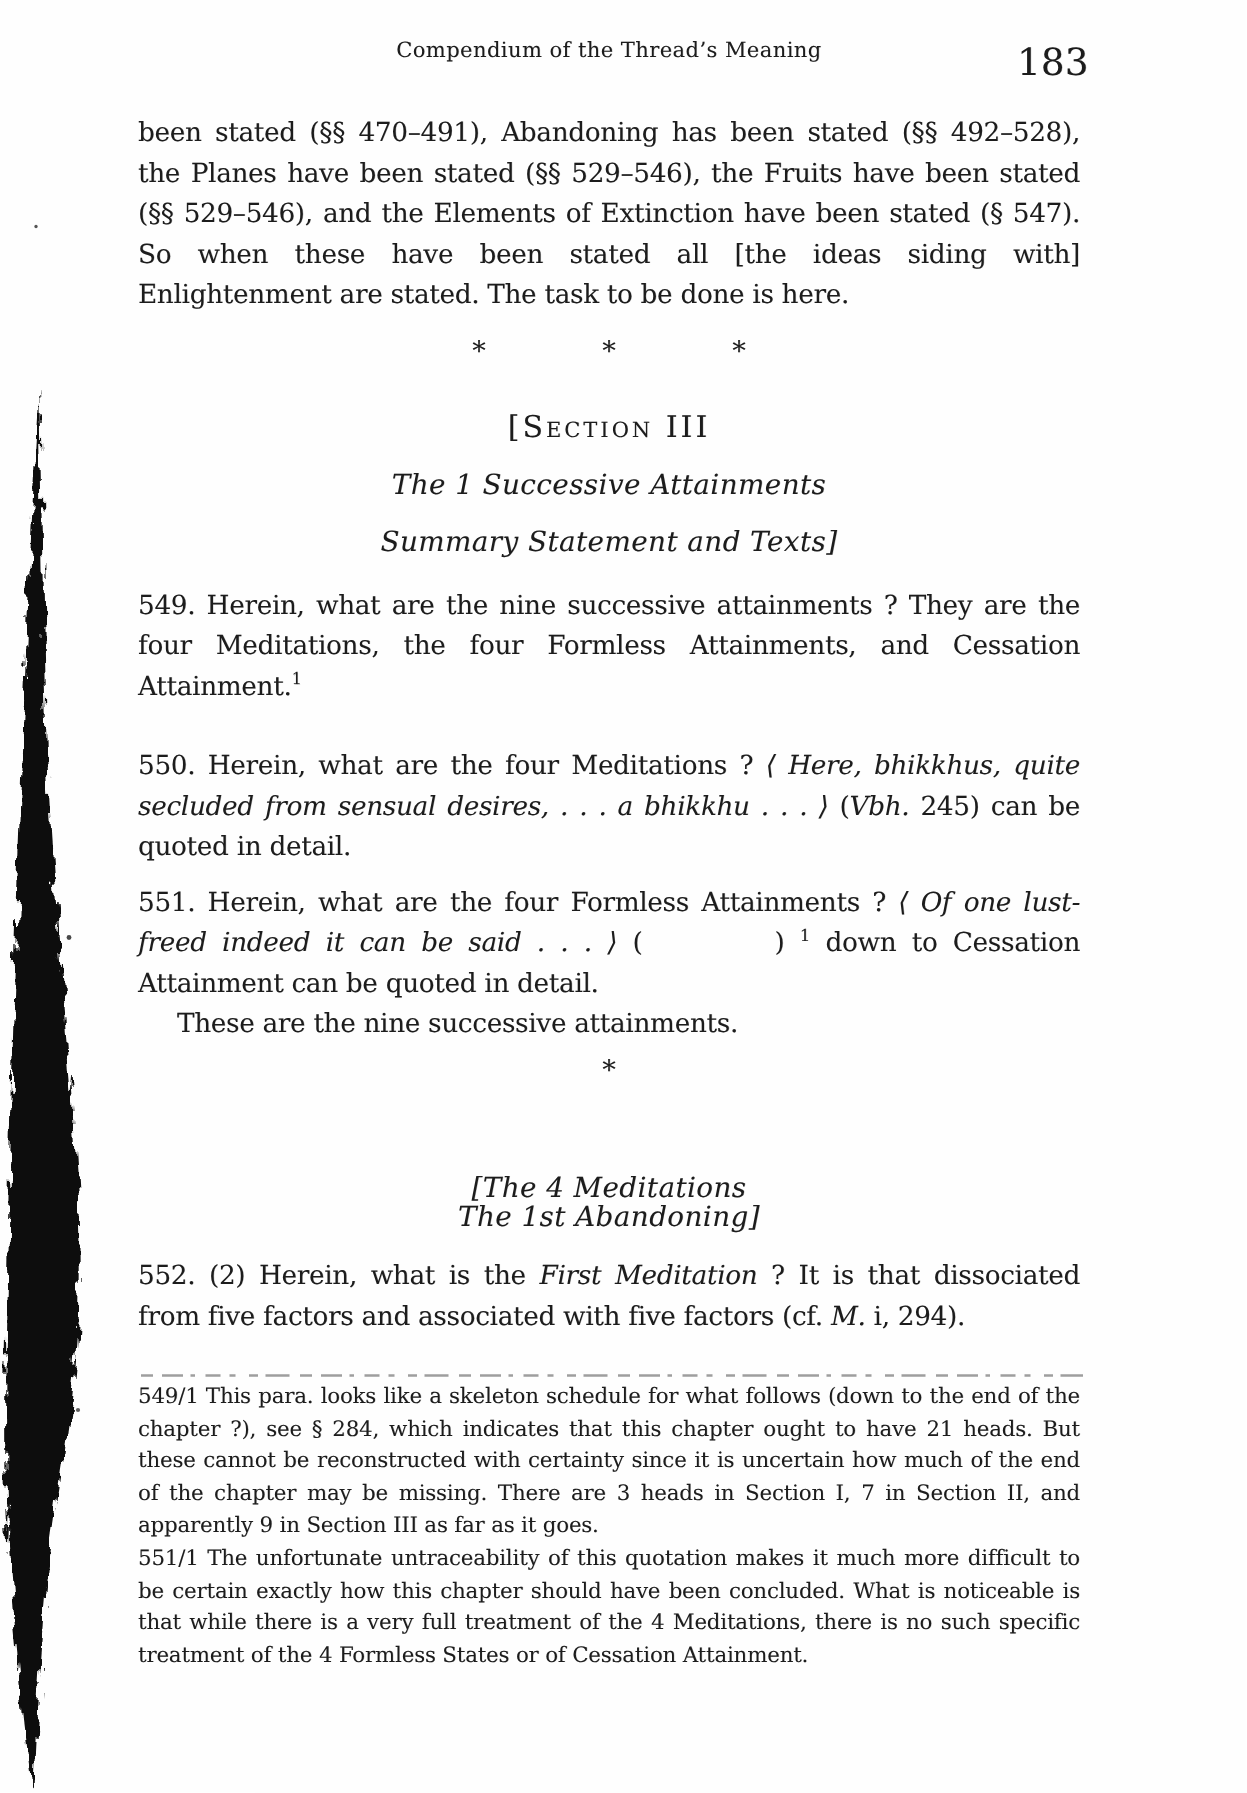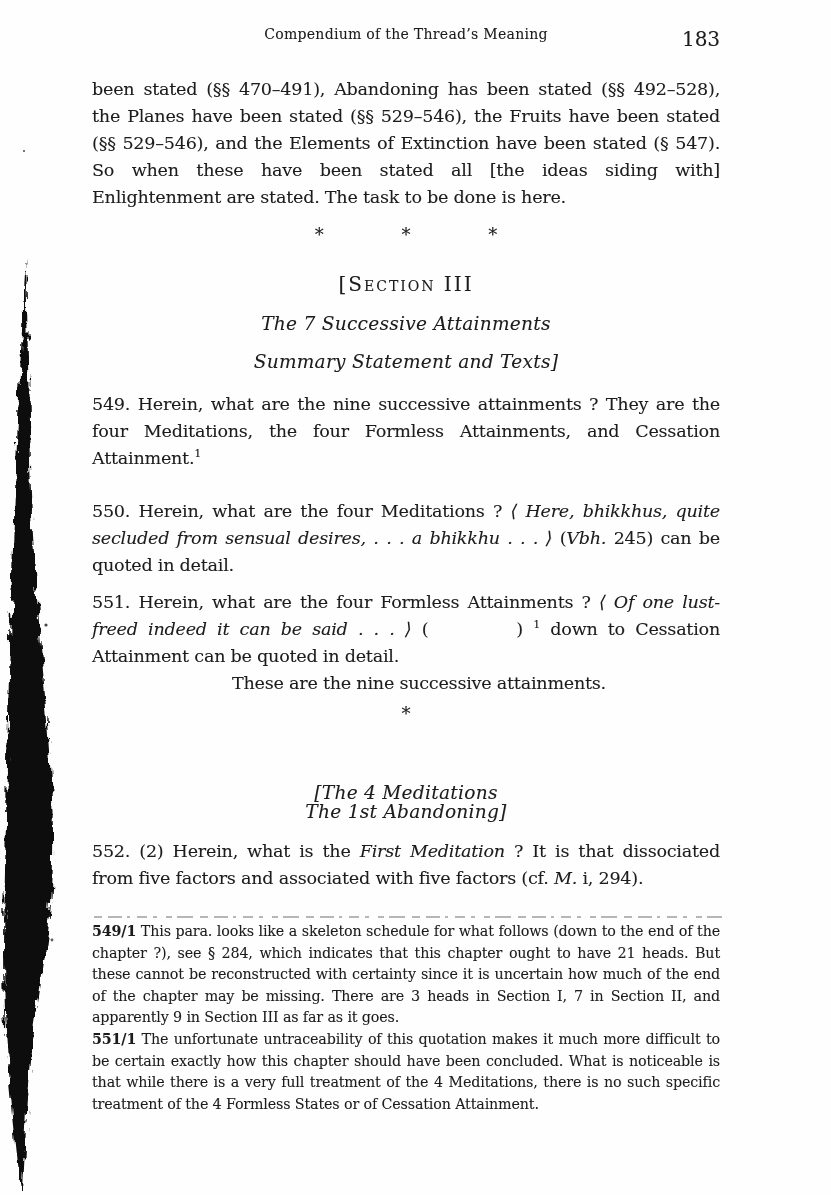--- a/index.html
+++ b/index.html
@@ -25,22 +25,22 @@
   .ital { font-style: italic; }
   .running-title {
     top: 26px;
     font-size: 14px;
     letter-spacing: 0.3px;
   }
   .pagenum {
     top: 27px;
     left: 678px;
     width: 46px;
-    font-size: 20px;
-    text-align: center;
+    font-size: 25px;
+    text-align: left;
   }
   .asterisk-row { top: 224px; font-size: 18px; }
   .asterisk-row .ast { display: inline-block; margin: 0 36px; }
   .section-heading {
     top: 272px;
     font-variant: small-caps;
     font-size: 20px;
     letter-spacing: 2px;
   }
   .subhead {
@@ -51,32 +51,32 @@
   #section-sub1 { top: 313px; }
   #section-sub2 { top: 351px; }
   #para-continuation { top: 76px; }
   #para-549 { top: 391px; }
   #para-550 { top: 498px; }
   #para-551 { top: 589px; }
   .single-asterisk { top: 703px; font-size: 18px; }
   #med-head1 { top: 782px; }
   #med-head2 { top: 801px; }
   #para-552 { top: 838px; }
-  .closing-line { text-indent: 26px; text-align: center; }
+  .closing-line { text-indent: 26px; text-align: left; }
   .gap { display: inline-block; width: 88px; }
   sup { font-size: 11px; line-height: 0; vertical-align: super; }
   .fn-rule { top: 905px; left: 92px; width: 632px; height: 6px; }
   .footnotes {
     top: 921px;
     font-size: 14.2px;
     line-height: 21.6px;
     letter-spacing: -0.1px;
     text-align: justify;
   }
-  .footnotes b { font-weight: bold; }
+  .footnotes b { font-weight: normal; }
   .artifact { top: 0; left: 0; width: 70px; height: 1195px; pointer-events: none; }
 </style>
 </head>
 <body>
 
 <div class="page">
 
   <div class="abs artifact">
     <svg width="70" height="1195" viewBox="0 0 70 1195" xmlns="http://www.w3.org/2000/svg">
       <defs>
@@ -110,21 +110,21 @@
     <span>been stated (§§ 470–491), Abandoning has been stated (§§ 492–528), the Planes have been stated (§§ 529–546), the Fruits have been stated (§§ 529–546), and the Elements of Extinction have been stated (§ 547).  So when these have been stated all [the ideas siding with] Enlightenment are stated.  The task to be done is here.</span>
   </div>
 
   <div class="centered asterisk-row">
     <span class="ast">*</span>
     <span class="ast">*</span>
     <span class="ast">*</span>
   </div>
 
   <div class="centered section-heading">[Section III</div>
-  <div class="centered subhead" id="section-sub1">The 7 Successive Attainments</div>
+  <div class="centered subhead" id="section-sub1">The 1 Successive Attainments</div>
   <div class="centered subhead" id="section-sub2">Summary Statement and Texts]</div>
 
   <div class="col main" id="para-549">
     <span>549. Herein, what are the nine successive attainments ?  They are the four Meditations, the four Formless Attainments, and Cessation Attainment.</span><sup>1</sup>
   </div>
 
   <div class="col main" id="para-550">
     <span>550. Herein, what are the four Meditations ?  </span><span class="ital">⟨ Here, bhikkhus, quite secluded from sensual desires, . . . a bhikkhu . . . ⟩</span><span> (</span><span class="ital">Vbh.</span><span> 245) can be quoted in detail.</span>
   </div>
 

